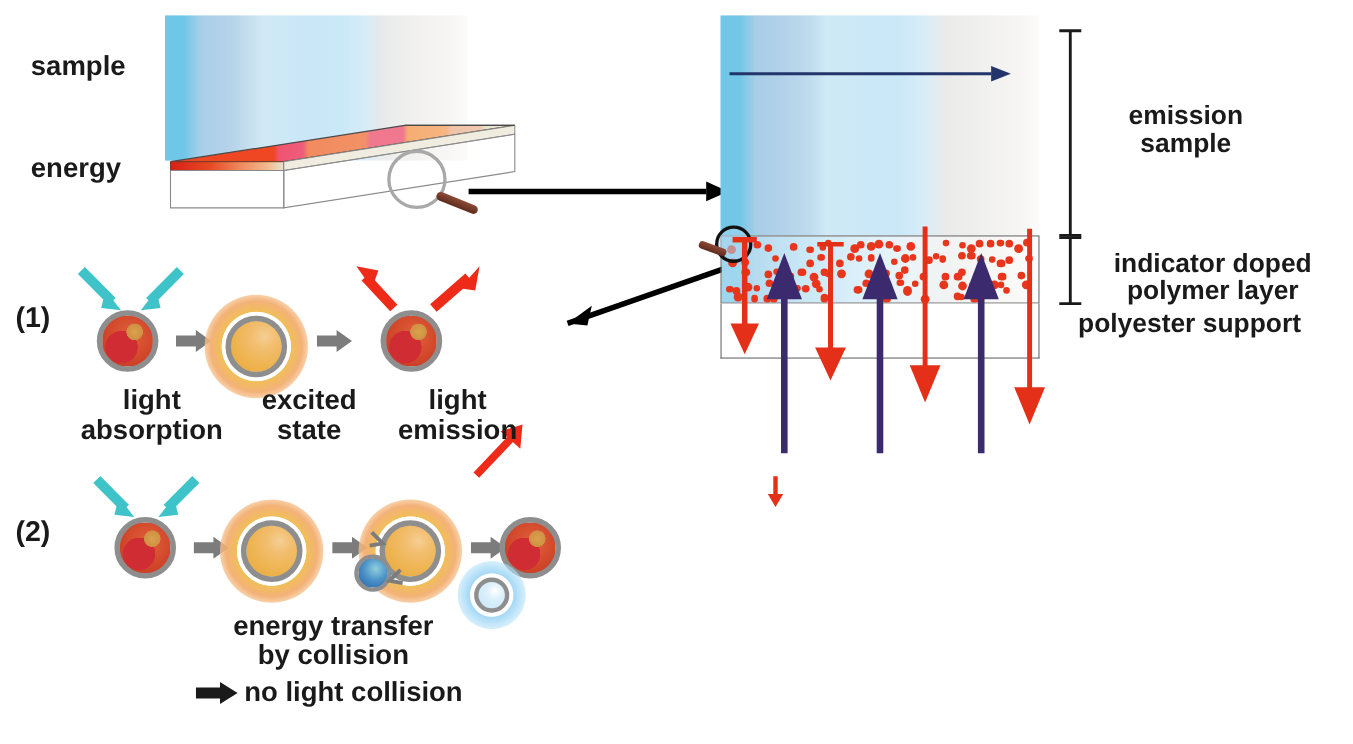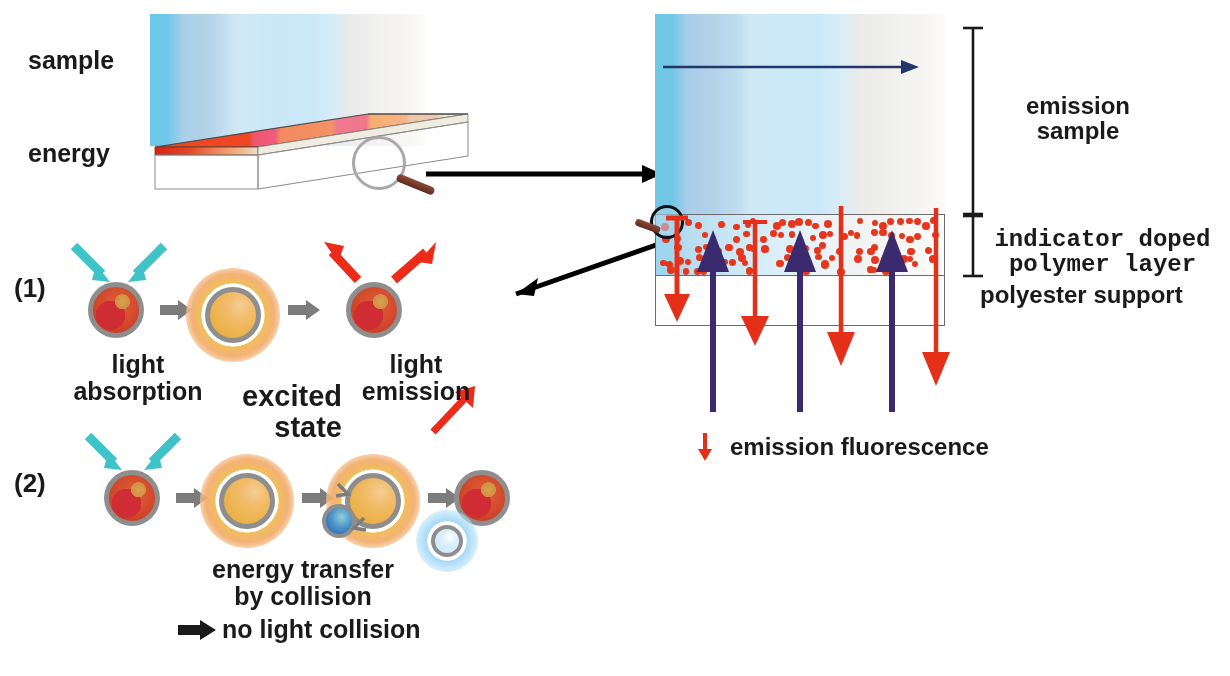--- a/index.html
+++ b/index.html
@@ -403,21 +403,21 @@
 
     <g>
       <line x1="13" y1="202" x2="13" y2="262" stroke="#1a1a1a" stroke-width="2.6"></line>
       <line x1="3" y1="202" x2="23" y2="202" stroke="#1a1a1a" stroke-width="2.6"></line>
       <line x1="3" y1="262" x2="23" y2="262" stroke="#1a1a1a" stroke-width="2.6"></line>
     </g>
   </svg>
 
   <div class="lbl" style="left:988px; top:93px; font-size:24px; text-align:center; width:180px;">emission
 sample</div>
-  <div class="lbl" style="left:980px; top:227px; font-size:24px; text-align:center; width:245px;font-family:Liberation Mono, monospace;">indicator doped
+  <div class="lbl" style="left:980px; top:227px; font-size:24px; text-align:center; width:245px;">indicator doped
 polymer layer</div>
   <div class="lbl" style="left:980px; top:282px; font-size:24px; text-align:left; width:250px;">polyester support</div>
 
   <div class="lbl" style="left:14px; top:275px; font-size:26px;">(1)</div>
 
   <div class="mol-row" style="left:60px; top:240px; width:420px; height:110px;">
 
     <svg class="cyan-beam" style="left:6px; top:0px;" width="110" height="58">
       <g>
         <line x1="8" y1="6" x2="36" y2="34" stroke="#3ec3c9" stroke-width="9"></line>
@@ -450,21 +450,21 @@
       <g>
         <line x1="76" y1="40" x2="108" y2="12" stroke="#ee2a18" stroke-width="9"></line>
         <polygon points="100,22 118,2 114,24" fill="#ee2a18"></polygon>
       </g>
     </svg>
     <div class="mol ground" style="left:286px; top:42px; width:56px; height:56px;"></div>
   </div>
 
   <div class="lbl" style="left:62px; top:351px; font-size:25px; text-align:center; width:152px;">light
 absorption</div>
-  <div class="lbl" style="left:220px; top:351px; font-size:29px; text-align:right; width:122px;margin-top:30px;">excited
+  <div class="lbl" style="left:220px; top:351px; font-size:25px; text-align:center; width:122px;">excited
 state</div>
   <div class="lbl" style="left:342px; top:351px; font-size:25px; text-align:center; width:148px;">light
 emission</div>
 
   <div class="lbl" style="left:14px; top:470px; font-size:26px;">(2)</div>
 
   <div class="mol-row" style="left:60px; top:432px; width:470px; height:140px;">
 
     <svg class="cyan-beam" style="left:20px; top:0px;" width="110" height="48">
       <g>
@@ -514,17 +514,16 @@
     <polygon points="0,5 22,5 22,0 38,10 22,20 22,15 0,15" fill="#1a1a1a"></polygon>
   </svg>
   <div class="lbl" style="left:222px; top:616px; font-size:25px;">no light collision</div>
 
   <div id="legend">
     <div class="leg-row">
       <svg class="leg-ico" viewBox="0 0 26 30">
         <line x1="13" y1="1" x2="13" y2="19" stroke="#e53019" stroke-width="4"></line>
         <polygon points="6,17 20,17 13,29" fill="#e53019"></polygon>
       </svg>
-      <div class="leg-txt">emission fluorescence</div>
     </div>
   </div>
 
 </div>
 
 </body></html>

